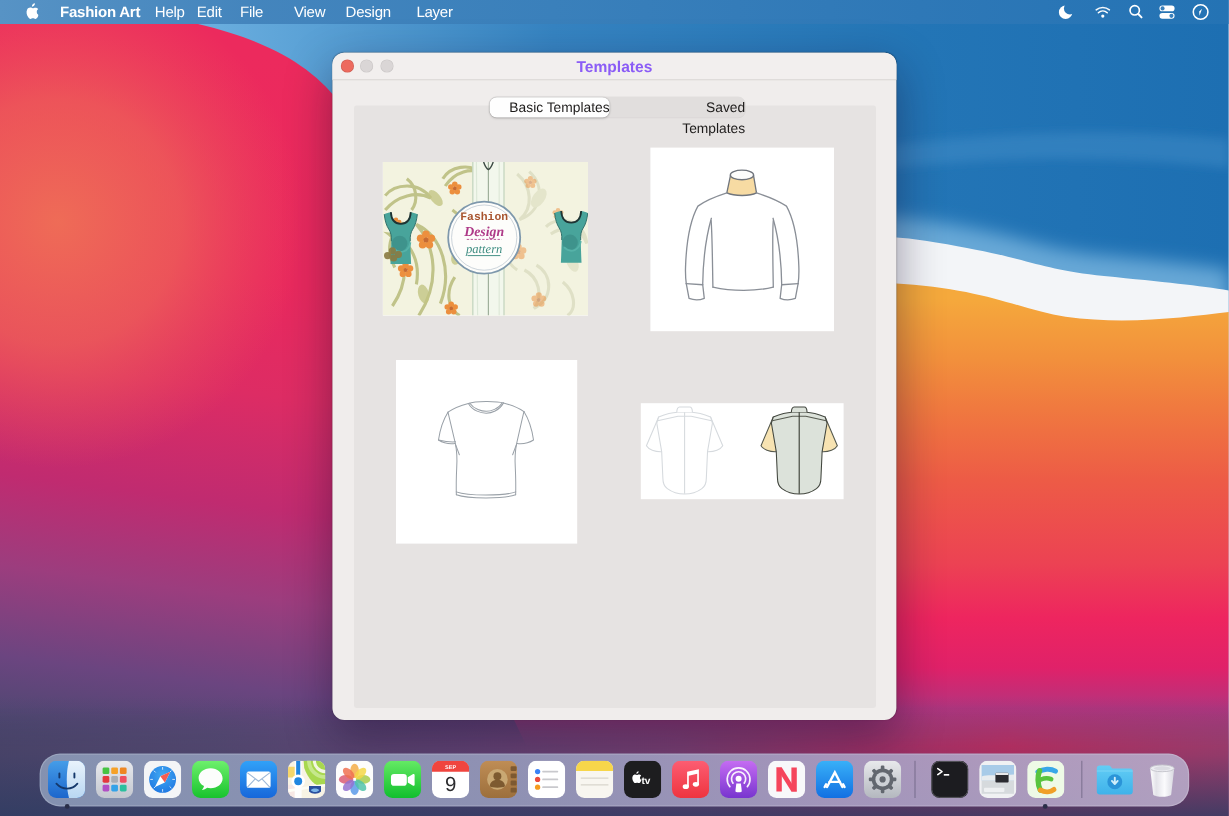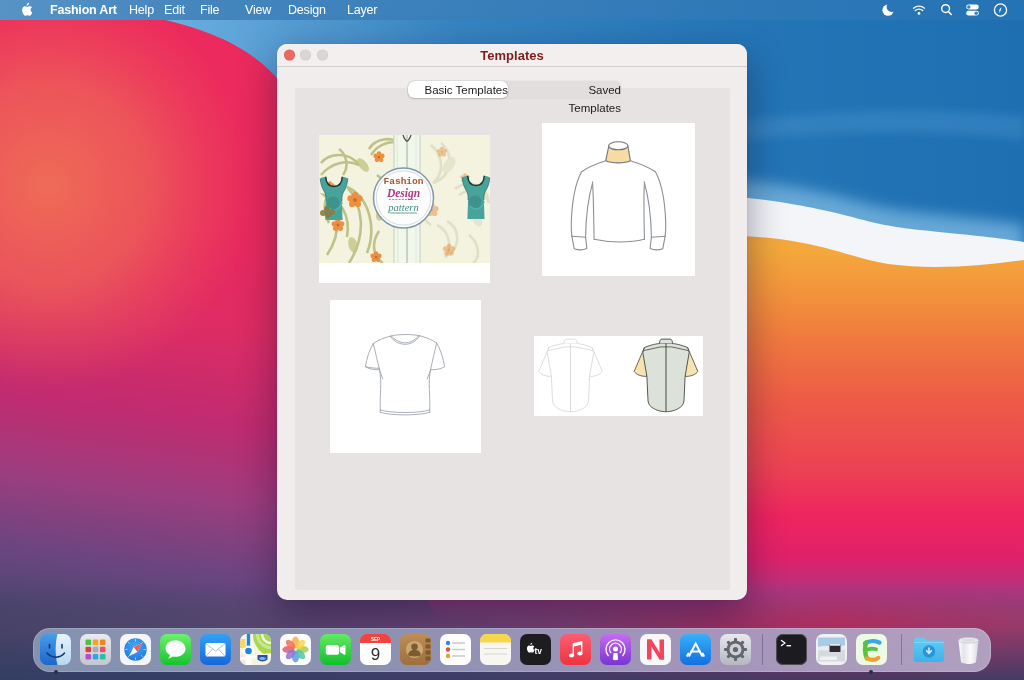--- a/index.html
+++ b/index.html
@@ -14,21 +14,21 @@
   .mi.b { font-weight:bold; }
 
   
   #win { position:absolute; left:277px; top:44px; width:470px; height:556px;
     background:#f0edec; border-radius:10px;
     box-shadow:0 14px 38px rgba(20,10,40,0.42), 0 0 1px rgba(0,0,0,0.3); }
   #titlebar { position:absolute; left:0; top:0; width:470px; height:23px;
     background:#f2efee; border-bottom:1px solid #d3cfce; border-radius:10px 10px 0 0; }
   .tl { position:absolute; top:50%; width:11px; height:11px; border-radius:50%; transform:translateY(-50%); }
   #title { position:absolute; left:0; top:0; width:100%; height:23px; line-height:24px;
-    text-align:center; font-size:13px; font-weight:bold; color:#7f1d1d; }
+    text-align:center; font-size:13px; font-weight:bold; color:#8b5cf6; }
   #panel { position:absolute; left:18px; top:44px; width:435px; height:502px;
     background:#e6e3e2; border-radius:2px; }
   #tabs { position:absolute; left:131px; top:37px; width:213px; height:17px; z-index:5;
     background:#e1dedd; border-radius:6px; box-shadow:0 0 0 0.5px rgba(0,0,0,0.06); }
   #tabsel { position:absolute; left:0; top:0; width:100px; height:17px; background:#fefefe;
     border-radius:6px; box-shadow:0 0 1px rgba(0,0,0,0.35), 0 1px 2px rgba(0,0,0,0.15); }
   .tabtxt { position:absolute; top:0; height:17px; line-height:18px; font-size:11.5px; color:#1d1b1a; text-align:right; }
   .card { position:absolute; background:#fff; }
 
   
@@ -169,21 +169,21 @@
       <div class="tl" style="left:39.5px;background:#dad6d6;box-shadow:inset 0 0 0 0.5px rgba(0,0,0,0.08);"></div>
     </div>
     <div id="title">Templates</div>
     <div id="tabs">
       <div id="tabsel"></div>
       <div class="tabtxt" style="left:0;width:100px;">Basic Templates</div>
       <div class="tabtxt" style="left:100px;width:113px;padding-left:32px;">Saved Templates</div>
     </div>
     <div id="panel"></div>
 
-    <div class="card" style="left:42px;top:91px;width:171px;height:148px;">
+    <div class="card" style="left:42px;top:91px;width:171px;height:128px;">
     <svg width="171" height="128" viewBox="0 0 171 128">
       <rect width="171" height="128" fill="#f3f3e0"></rect>
       <g fill="none" stroke="#b7ba79" stroke-width="2.6" opacity="0.85">
         <path d="M8 120 C 25 95 18 70 5 60 C 20 62 32 80 28 102"></path>
         <path d="M30 128 C 48 100 44 70 28 52 C 50 62 58 92 48 118"></path>
         <path d="M2 40 C 12 28 28 24 40 30 C 30 16 10 18 2 28"></path>
         <path d="M52 20 C 60 8 74 4 84 10 C 72 0 56 4 50 14"></path>
         <path d="M20 14 C 28 20 30 32 24 40"></path>
         <path d="M58 40 C 70 48 72 64 62 74 C 76 68 80 50 68 40"></path>
         <path d="M10 88 C 2 74 6 58 16 52"></path>

